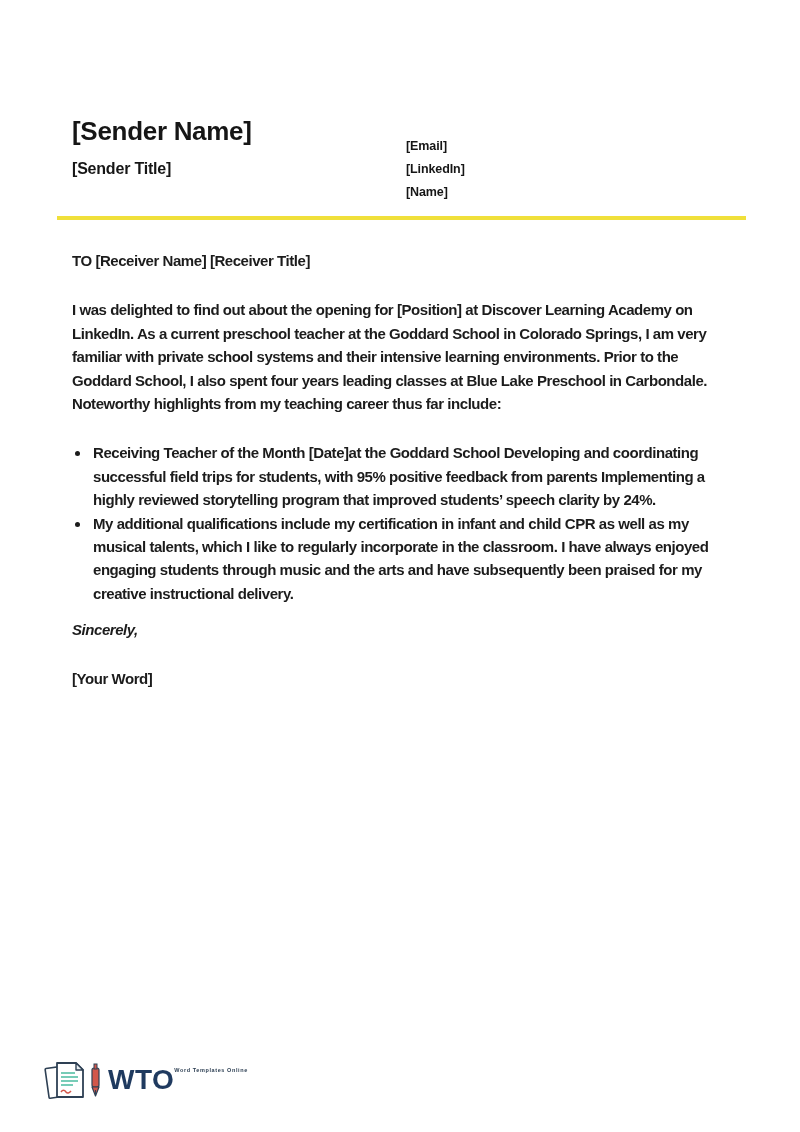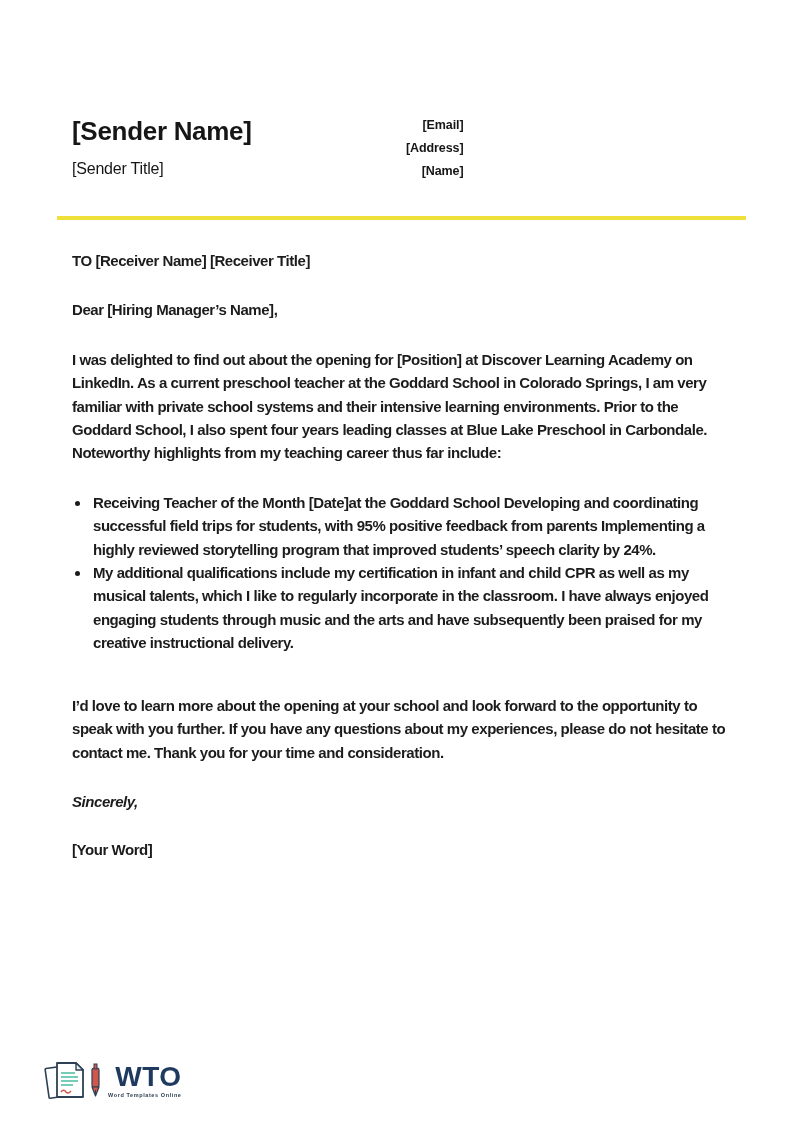--- a/index.html
+++ b/index.html
@@ -14,55 +14,55 @@
 
   
   .header { position:absolute; left:72px; top:116px; }
   .sender-name {
     margin:0;
     font-size:26px; font-weight:700; letter-spacing:-0.3px;
     color:#161616;
   }
   .sender-title {
     margin:13px 0 0 0;
-    font-size:16px; font-weight:400; letter-spacing:-0.2px;
+    font-size:16px; font-weight:700; letter-spacing:-0.2px;
     color:#161616;
   }
-  .contact { position:absolute; left:406px; top:118px;text-align:right; }
+  .contact { position:absolute; left:406px; top:139px; }
   .contact-line {
     margin:0 0 9px 0;
     font-size:12.5px; font-weight:700; letter-spacing:-0.1px;
     color:#161616;
   }
 
   
   .divider {
     position:absolute; left:57px; top:216px;
     width:689px; height:4px;
     border:none; margin:0;
   }
 
   
   .letter {
     position:absolute; left:72px; top:249px; width:658px;
     font-size:15px; font-weight:700; letter-spacing:-0.45px;
     line-height:23.4px; color:#1c1c1c;
   }
   .letter p { margin:0 0 26px 0; }
-  .letter ul { margin:0 0 39px 0; padding-left:19px; }
+  .letter ul { margin:0 0 13px 0; padding-left:19px; }
   .letter li { margin:0; padding-left:2px; }
   .sign-off { margin-bottom:25px !important;font-style:italic; }
 
   
   .logo {
     position:absolute; left:44px; top:1059px;
     display:flex; align-items:center;
   }
   .logo-icon { display:block; }
-  .logo-textblock { display:flex; flex-direction:column; margin-left:2px;text-align:right; }
+  .logo-textblock { display:flex; flex-direction:row; margin-left:2px;text-align:right; }
   .logo-wto {
     font-size:28px; font-weight:700; letter-spacing:0.5px;
     line-height:28px; color:#1f3a5f;
   }
   .logo-tagline {
     font-size:5.5px; font-weight:700; letter-spacing:0.6px;
     color:#2e4054; margin-top:1px; white-space:nowrap;
   }
 </style>
 </head>
@@ -70,35 +70,33 @@
 
 <div class="page">
 
   <div class="header">
     <h1 class="sender-name">[Sender Name]</h1>
     <div class="sender-title">[Sender Title]</div>
   </div>
 
   <div class="contact">
     <div class="contact-line">[Email]</div>
-    <div class="contact-line">[Address]</div>
+    <div class="contact-line">[LinkedIn]</div>
     <div class="contact-line">[Name]</div>
   </div>
 
   <div class="divider" id="divider" style="background: rgb(240, 224, 58);"></div>
 
   <div class="letter">
     <p>TO [Receiver Name] [Receiver Title]</p>
-    <p>Dear [Hiring Manager’s Name],</p>
     <p>I was delighted to find out about the opening for [Position] at Discover Learning Academy on LinkedIn. As a current preschool teacher at the Goddard School in Colorado Springs, I am very familiar with private school systems and their intensive learning environments. Prior to the Goddard School, I also spent four years leading classes at Blue Lake Preschool in Carbondale. Noteworthy highlights from my teaching career thus far include:</p>
     <ul>
       <li>Receiving Teacher of the Month [Date]at the Goddard School Developing and coordinating successful field trips for students, with 95% positive feedback from parents Implementing a highly reviewed storytelling program that improved students’ speech clarity by 24%.</li>
       <li>My additional qualifications include my certification in infant and child CPR as well as my musical talents, which I like to regularly incorporate in the classroom. I have always enjoyed engaging students through music and the arts and have subsequently been praised for my creative instructional delivery.</li>
     </ul>
-    <p>I’d love to learn more about the opening at your school and look forward to the opportunity to speak with you further. If you have any questions about my experiences, please do not hesitate to contact me. Thank you for your time and consideration.</p>
     <p class="sign-off">Sincerely,</p>
     <p>[Your Word]</p>
   </div>
 
   <div class="logo">
     <svg class="logo-icon" width="62" height="42" viewBox="0 0 62 42" aria-hidden="true">
 
       <rect x="3" y="8" width="23" height="30" rx="1" fill="#ffffff" stroke="#2e4054" stroke-width="1.6" transform="rotate(-8 14 23)"></rect>
 
       <path d="M13 4 h19 l7 7 v27 h-26 z" fill="#ffffff" stroke="#2e4054" stroke-width="1.8" stroke-linejoin="round"></path>

